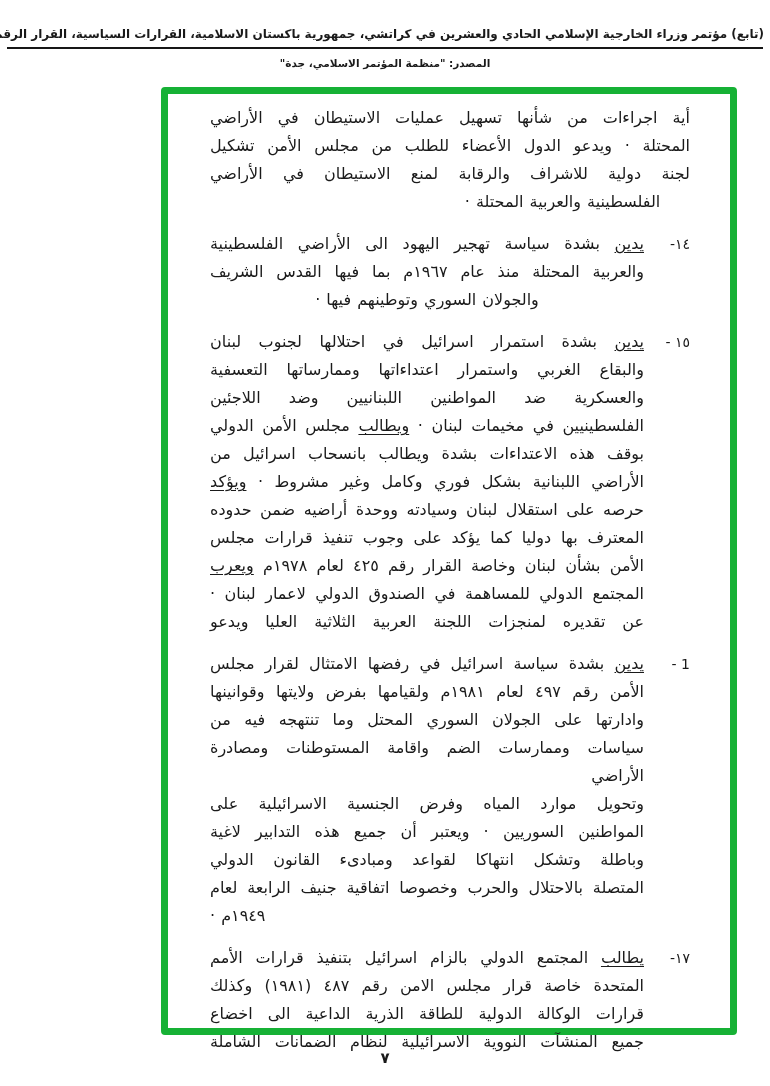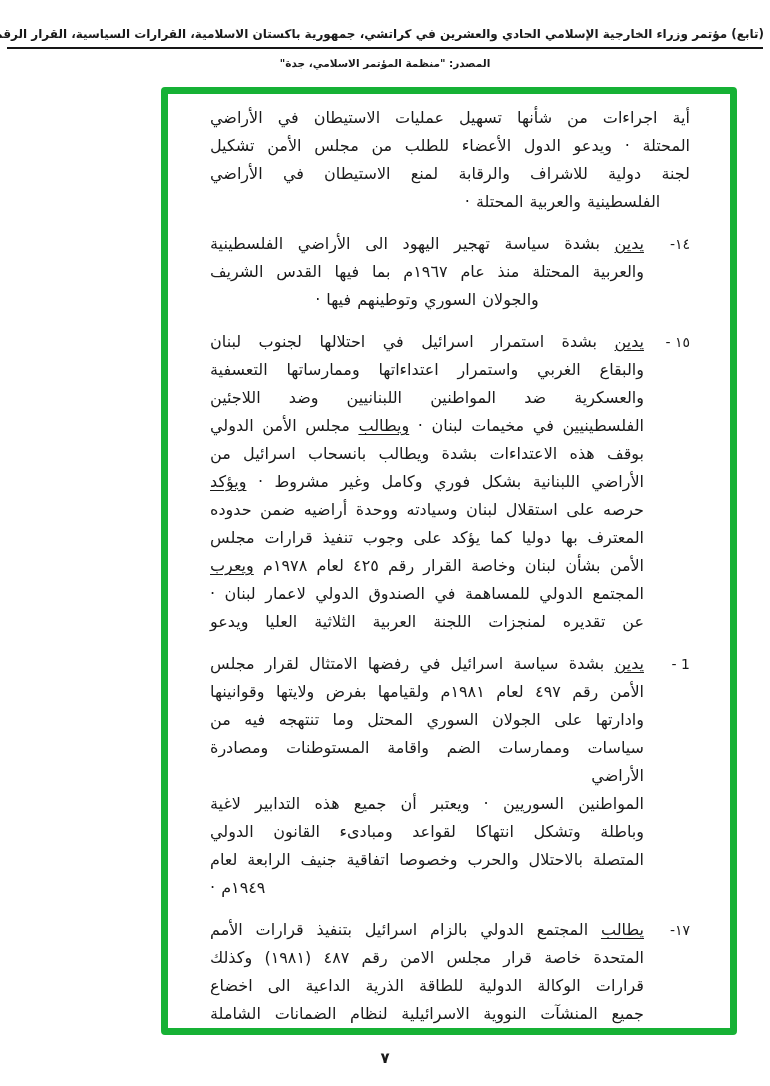--- a/index.html
+++ b/index.html
@@ -77,20 +77,21 @@
             <div class="line"><span>عن تقديره لمنجزات اللجنة العربية الثلاثية العليا ويدعو</span></div>
           </div>
         </div>
         <div class="para numbered">
           <div class="num">1 -</div>
           <div class="lines">
             <div class="line"><span class="u">يدين</span><span> بشدة سياسة اسرائيل في رفضها الامتثال لقرار مجلس</span></div>
             <div class="line"><span>الأمن رقم ٤٩٧ لعام ١٩٨١م ولقيامها بفرض ولايتها وقوانينها</span></div>
             <div class="line"><span>وادارتها على الجولان السوري المحتل وما تنتهجه فيه من</span></div>
             <div class="line"><span>سياسات وممارسات الضم واقامة المستوطنات ومصادرة الأراضي</span></div>
+            <div class="line"><span>وتحويل موارد المياه وفرض الجنسية الاسرائيلية على</span></div>
             <div class="line"><span>المواطنين السوريين · ويعتبر أن جميع هذه التدابير لاغية</span></div>
             <div class="line"><span>وباطلة وتشكل انتهاكا لقواعد ومبادىء القانون الدولي</span></div>
             <div class="line"><span>المتصلة بالاحتلال والحرب وخصوصا اتفاقية جنيف الرابعة لعام</span></div>
             <div class="line last-left"><span>١٩٤٩م ·</span></div>
           </div>
         </div>
         <div class="para numbered">
           <div class="num">١٧-</div>
           <div class="lines">
             <div class="line"><span class="u">يطالب</span><span> المجتمع الدولي بالزام اسرائيل بتنفيذ قرارات الأمم</span></div>

